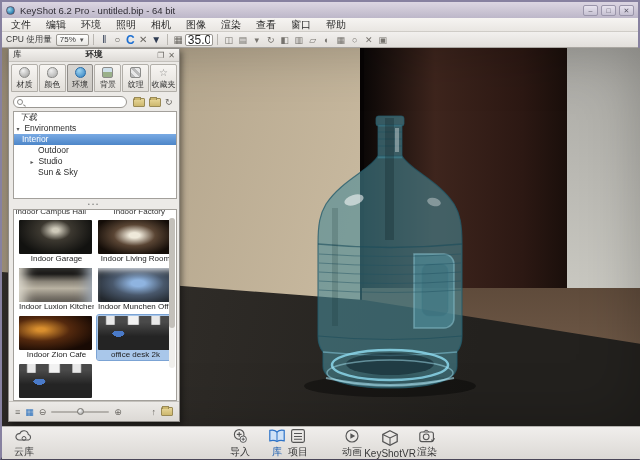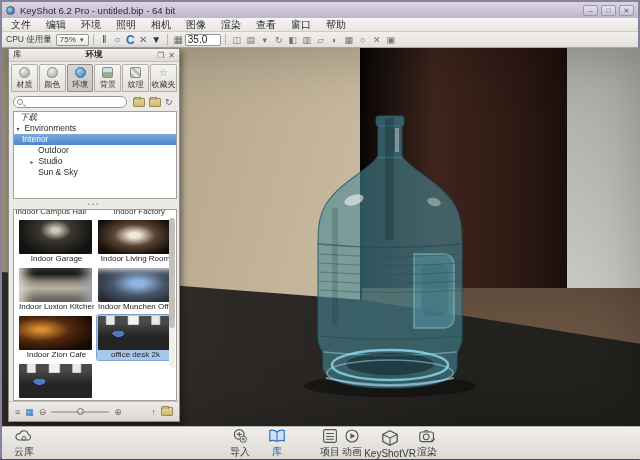--- a/index.html
+++ b/index.html
@@ -30,21 +30,21 @@
     background:linear-gradient(#f2f0ee,#e2dfdb); border-bottom:1px solid #a9a6a1;
     display:flex; align-items:center; padding:0 4px; font-size:8.5px; color:#3a3a3a; }
   .tb-sep { width:1px; height:11px; background:#b9b6b1; margin:0 4px; }
   .cpu-combo { display:flex; align-items:center; height:12px; margin-left:4px; padding:0 3px;
     background:linear-gradient(#fff,#e8e6e2); border:1px solid #9a9792; border-radius:2px;
     font-size:8px; gap:3px; }
   .caret { font-size:6px; color:#555; }
   .tb-ico { min-width:13px; text-align:center; font-size:10px; color:#6a6762; line-height:14px; }
   .tb-ico.blue { color:#1d6fd1; font-weight:bold; font-size:12px; }
   .tb-ico.dark { color:#2e3b52; }
-  .focal-input { width:36px; height:12px; font-size:10px; border:1px solid #9a9792;
+  .focal-input { width:28px; height:12px; font-size:12px; border:1px solid #9a9792;
     border-radius:2px; padding:0 2px; background:#fff; color:#222; }
   .tb-small { font-size:9px; color:#76736e; min-width:14px; text-align:center; }
 
   
   .viewport { position:absolute; left:0; top:46px; width:640px; height:378px;
     background:linear-gradient(105deg,#a89a82,#c8b99f 55%,#cfc1a6); overflow:hidden; }
   .door { position:absolute; left:362px; top:0; width:203px; height:262px;
     background:linear-gradient(to right,#0c0807,#3e251d 35%,#2c1813 78%,#1a0f0b);
     clip-path:polygon(0 0,100% 0,100% 93%,0 99%); }
   .door-frame { position:absolute; left:358px; top:0; width:5px; height:260px; background:#070404; }
@@ -373,21 +373,21 @@
       </svg>
       <span class="dock-label">导入</span>
     </div>
     <div class="dock-btn" style="left:255px">
       <svg width="22" height="18" viewBox="0 0 24 20">
         <path d="M3,3 C7,2 10,3 12,5 C14,3 17,2 21,3 L21,16 C17,15 14,15.5 12,17 C10,15.5 7,15 3,16 Z" fill="#cfe2f7" stroke="#2f74c8" stroke-width="1.5"></path>
         <path d="M12,5 V17" stroke="#2f74c8" stroke-width="1.3"></path>
       </svg>
       <span class="dock-label" style="color:#1d5fb0">库</span>
     </div>
-    <div class="dock-btn" style="left:308px">
+    <div class="dock-btn" style="left:276px">
       <svg width="22" height="18" viewBox="0 0 24 20">
         <rect x="4" y="2" width="16" height="16" rx="2" fill="none" stroke="#555" stroke-width="1.4"></rect>
         <path d="M7,7 h10 M7,10.5 h10 M7,14 h10" stroke="#555" stroke-width="1.3"></path>
       </svg>
       <span class="dock-label">项目</span>
     </div>
     <div class="dock-btn" style="left:330px">
       <svg width="22" height="18" viewBox="0 0 24 20">
         <circle cx="12" cy="10" r="7.5" fill="none" stroke="#555" stroke-width="1.4"></circle>
         <path d="M10,6.5 L16,10 L10,13.5 Z" fill="#555"></path>

